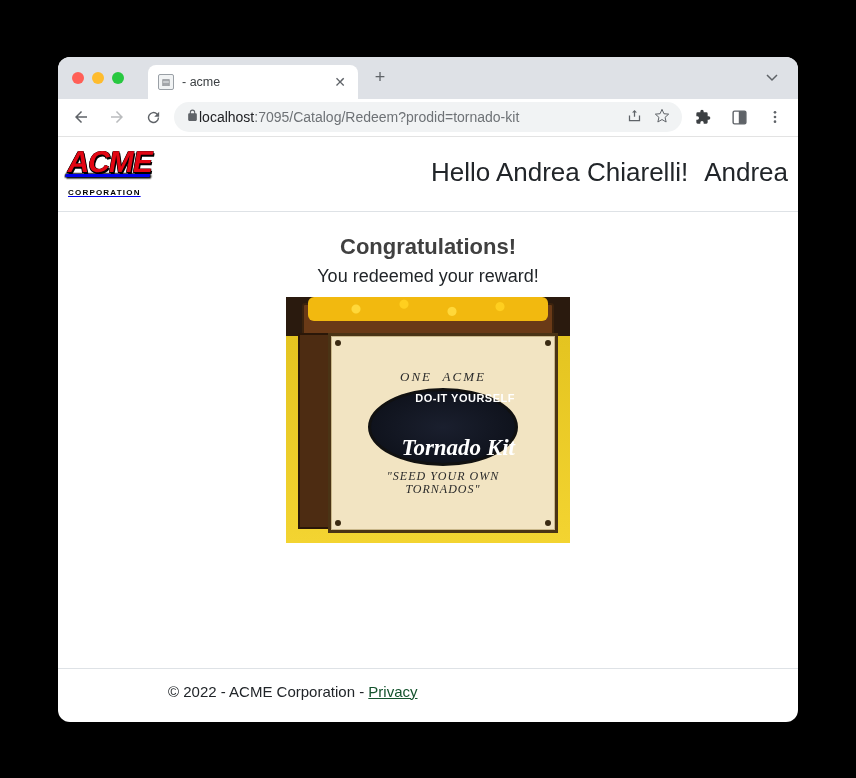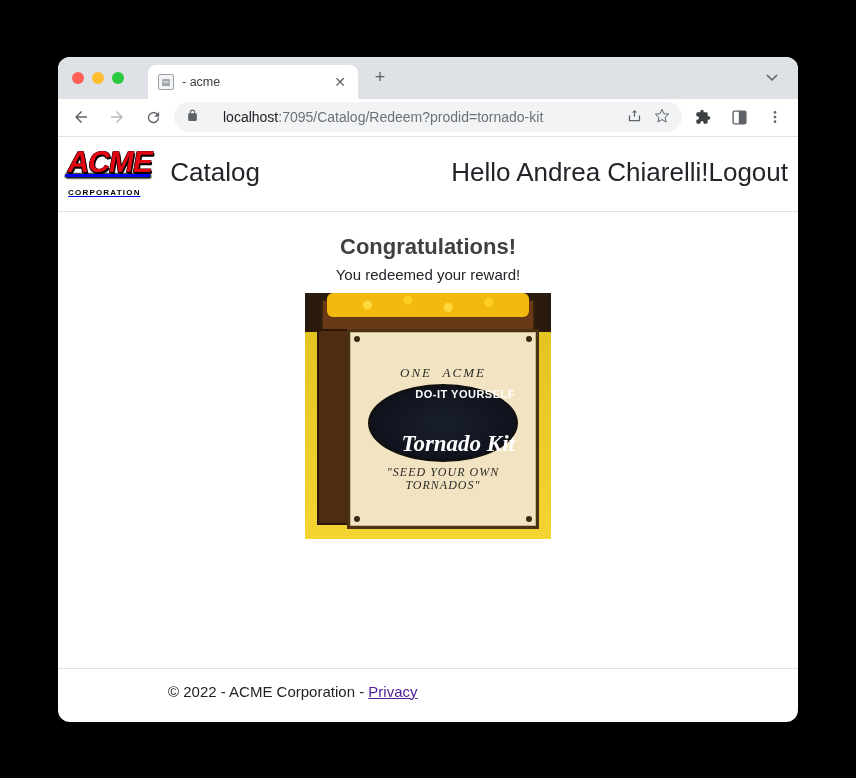--- a/index.html
+++ b/index.html
@@ -104,21 +104,21 @@
     }
     .tbtn.disabled { color: #babcbe; }
     .omnibox {
       flex: 1;
       height: 30px;
       background: #f1f3f4;
       border-radius: 15px;
       display: flex;
       align-items: center;
       padding: 0 12px;
-      gap: 24px;
+      gap: 0;
       font-size: 14px;
       color: #202124;
     }
     .omnibox .lock { font-size: 12px; color: #5f6368; }
     .url-host { color: #202124; }
     .url-path { color: #6e7276; }
     .omni-icons {
       margin-left: auto;
       display: flex; gap: 12px;
       color: #5f6368; font-size: 15px;
@@ -162,40 +162,41 @@
     }
     .nav-link {
       font-size: 26px;
       color: #212529;
       text-decoration: none;
       font-weight: 400;
     }
     .nav-right {
       margin-left: auto;
       display: flex;
+      gap: 16px;
       align-items: center;
     }
     .main {
       flex: 1;
       text-align: center;
       padding-top: 22px;
     }
     .congrats {
       font-size: 22px;
       font-weight: 700;
       color: #404040;
       margin-bottom: 6px;
     }
     .subtext {
-      font-size: 15px;
+      font-size: 18px;
       color: #212529;
       margin-bottom: 10px;
     }
     .product-img {
-      width: 246px;
+      width: 284px;
       height: 246px;
       margin: 0 auto;
       position: relative;
       overflow: hidden;
       background: linear-gradient(180deg, #2a1a0e 0%, #2a1a0e 16%, #e4c420 16%, #f3d431 100%);
     }
     .crate {
       position: absolute;
       left: 12px; right: 12px; top: 6px; bottom: 10px;
     }
@@ -271,21 +272,21 @@
       margin-top: 4px;
       text-align: center;
       line-height: 1.15;
     }
     .footer {
       border-top: 1px solid #dee2e6;
       padding: 14px 0 22px 110px;
       font-size: 15px;
       color: #212529;
     }
-    .footer a { color: #4c1d95; text-decoration: underline; }
+    .footer a { color: #14532d; text-decoration: underline; }
   </style>
 </head>
 <body>
 
 <div class="window">
 
   <div class="tabstrip">
     <div class="traffic">
       <div class="tl red"></div>
       <div class="tl yellow"></div>
@@ -361,24 +362,23 @@
         </svg>
     </div>
   </div>
 
   <div class="page">
     <div class="navbar">
       <a class="logo" href="#">
         <span class="logo-main">ACME</span>
         <span class="logo-sub">CORPORATION</span>
       </a>
-      <a class="nav-link" href="#">Catalog</a>
       <div class="nav-right">
         <a class="nav-link" href="#">Hello Andrea Chiarelli!</a>
-        <a class="nav-link" href="#">Logout</a>
+        <a class="nav-link" href="#">Andrea</a>
       </div>
     </div>
 
     <div class="main">
       <h2 class="congrats">Congratulations!</h2>
       <p class="subtext">You redeemed your reward!</p>
       <div class="product-img">
         <div class="crate">
           <div class="crate-top"></div>
           <div class="gold"></div>

